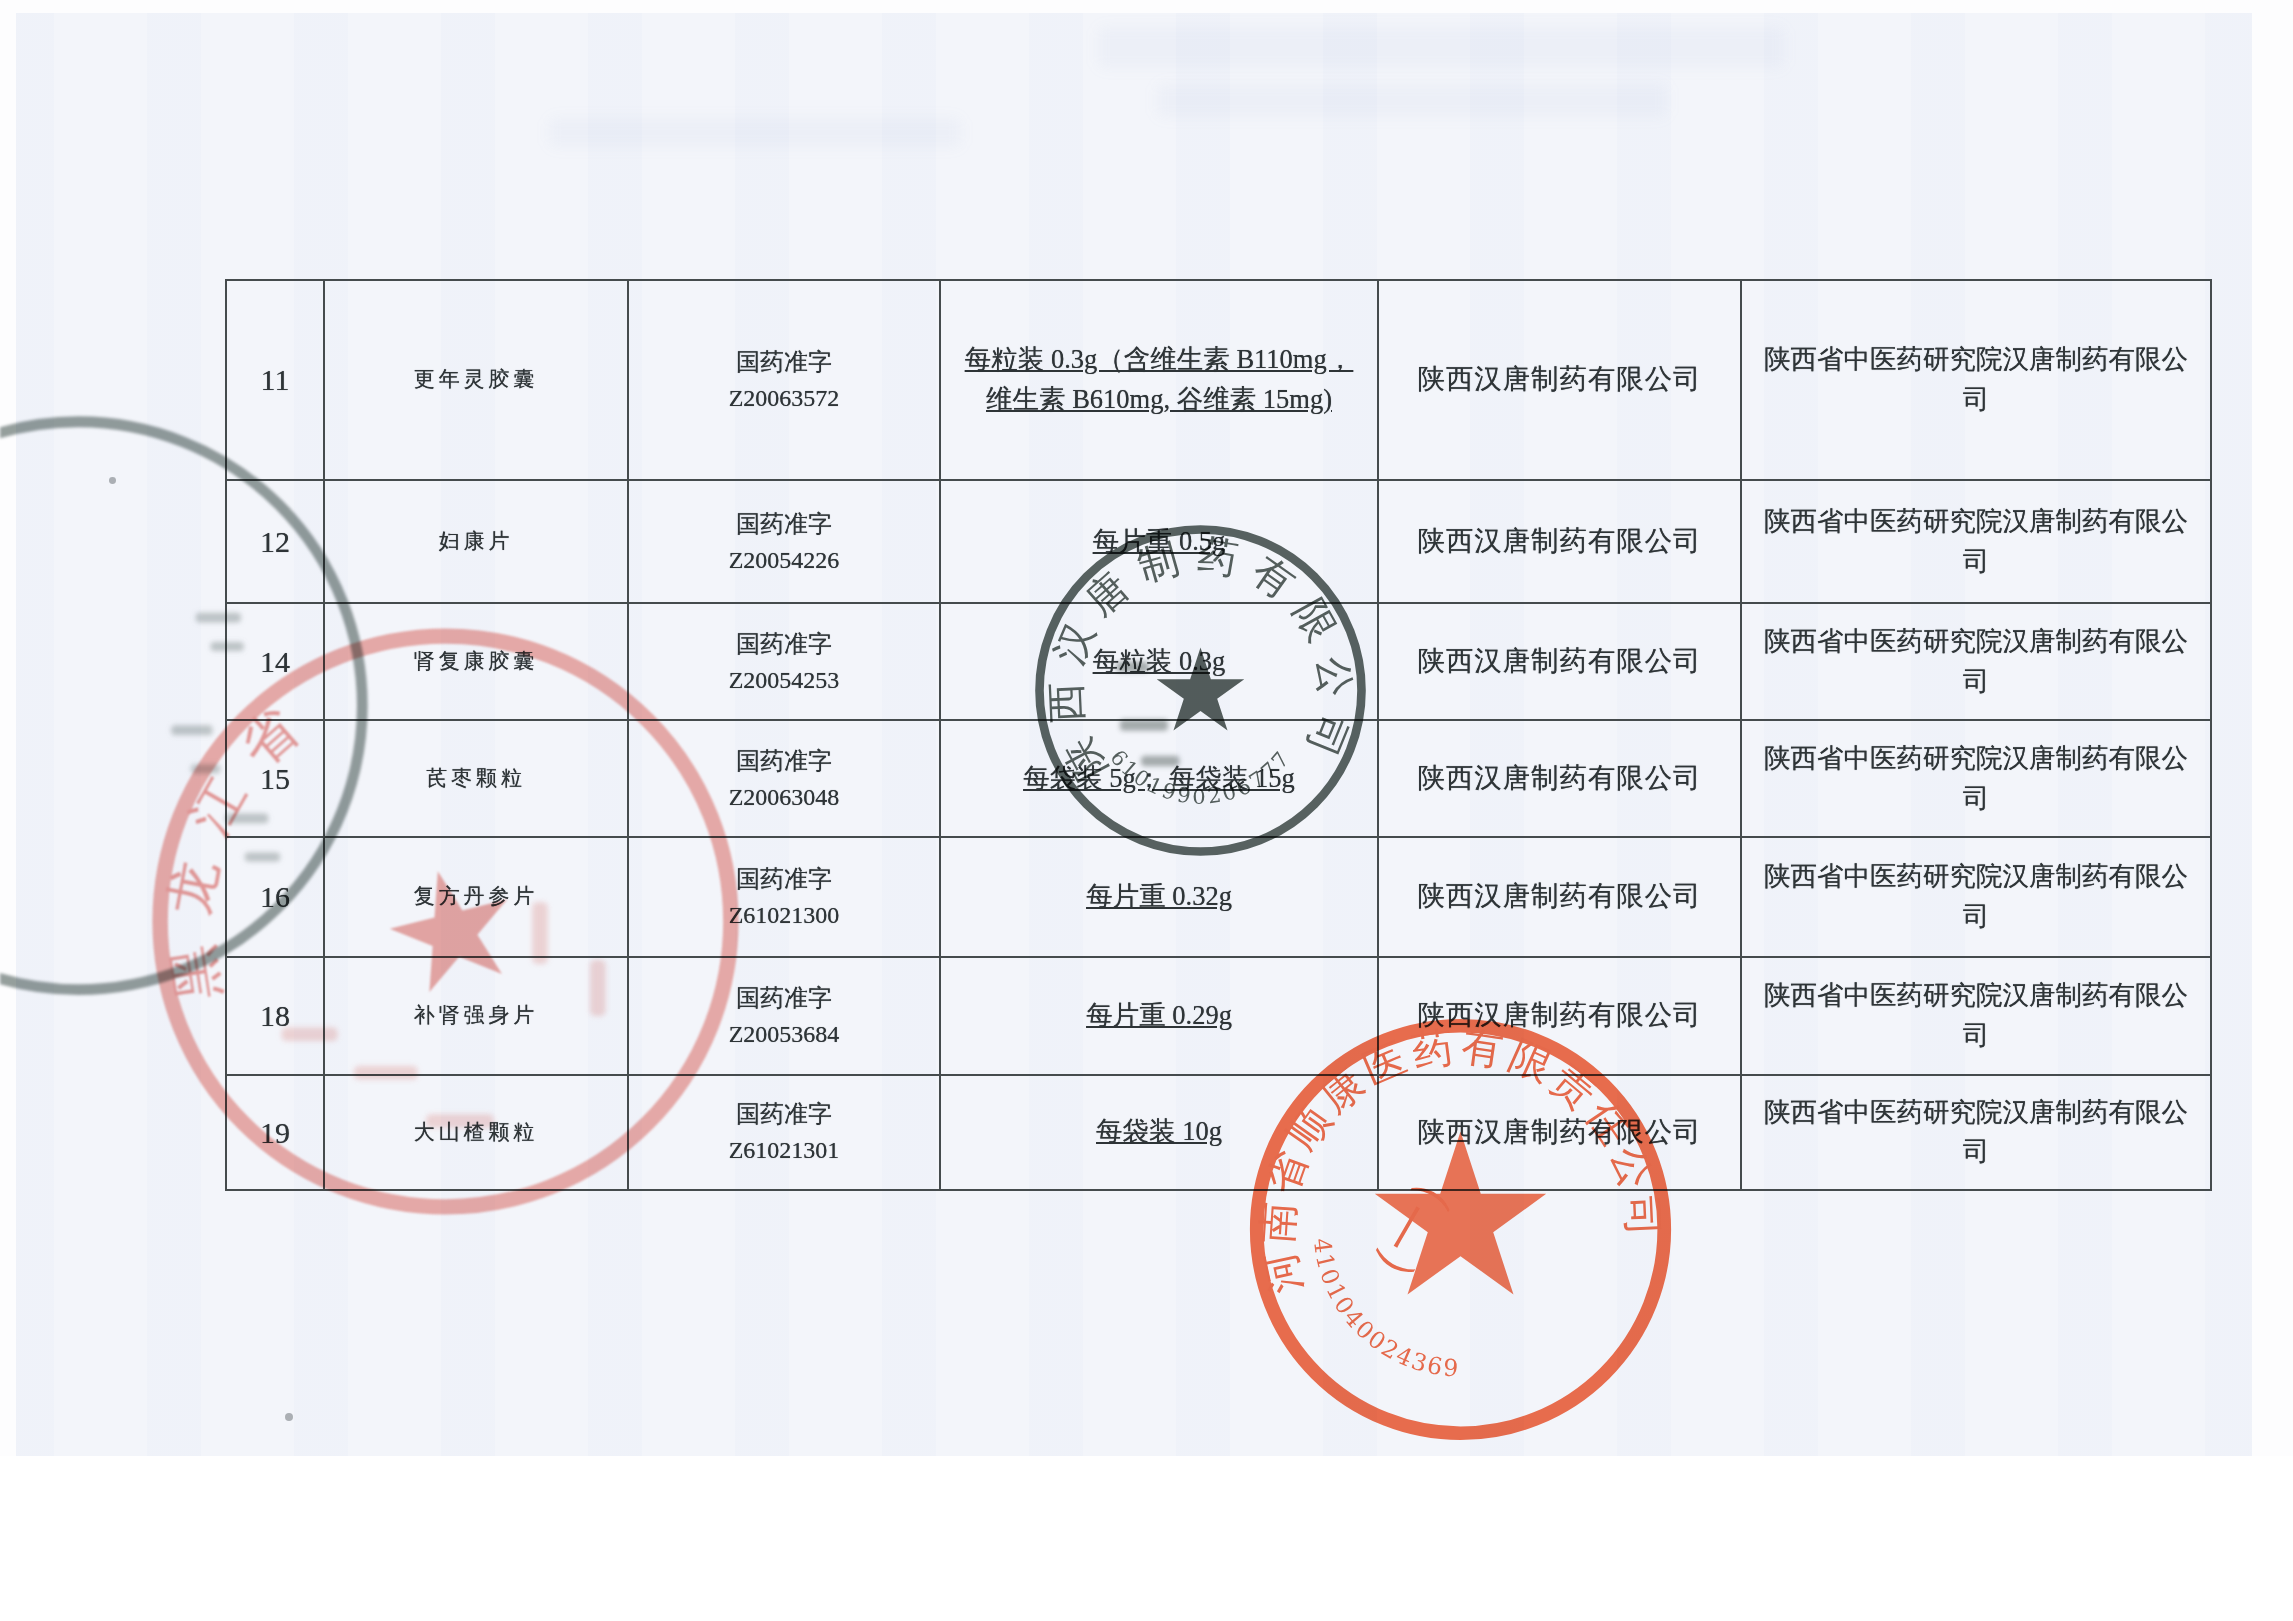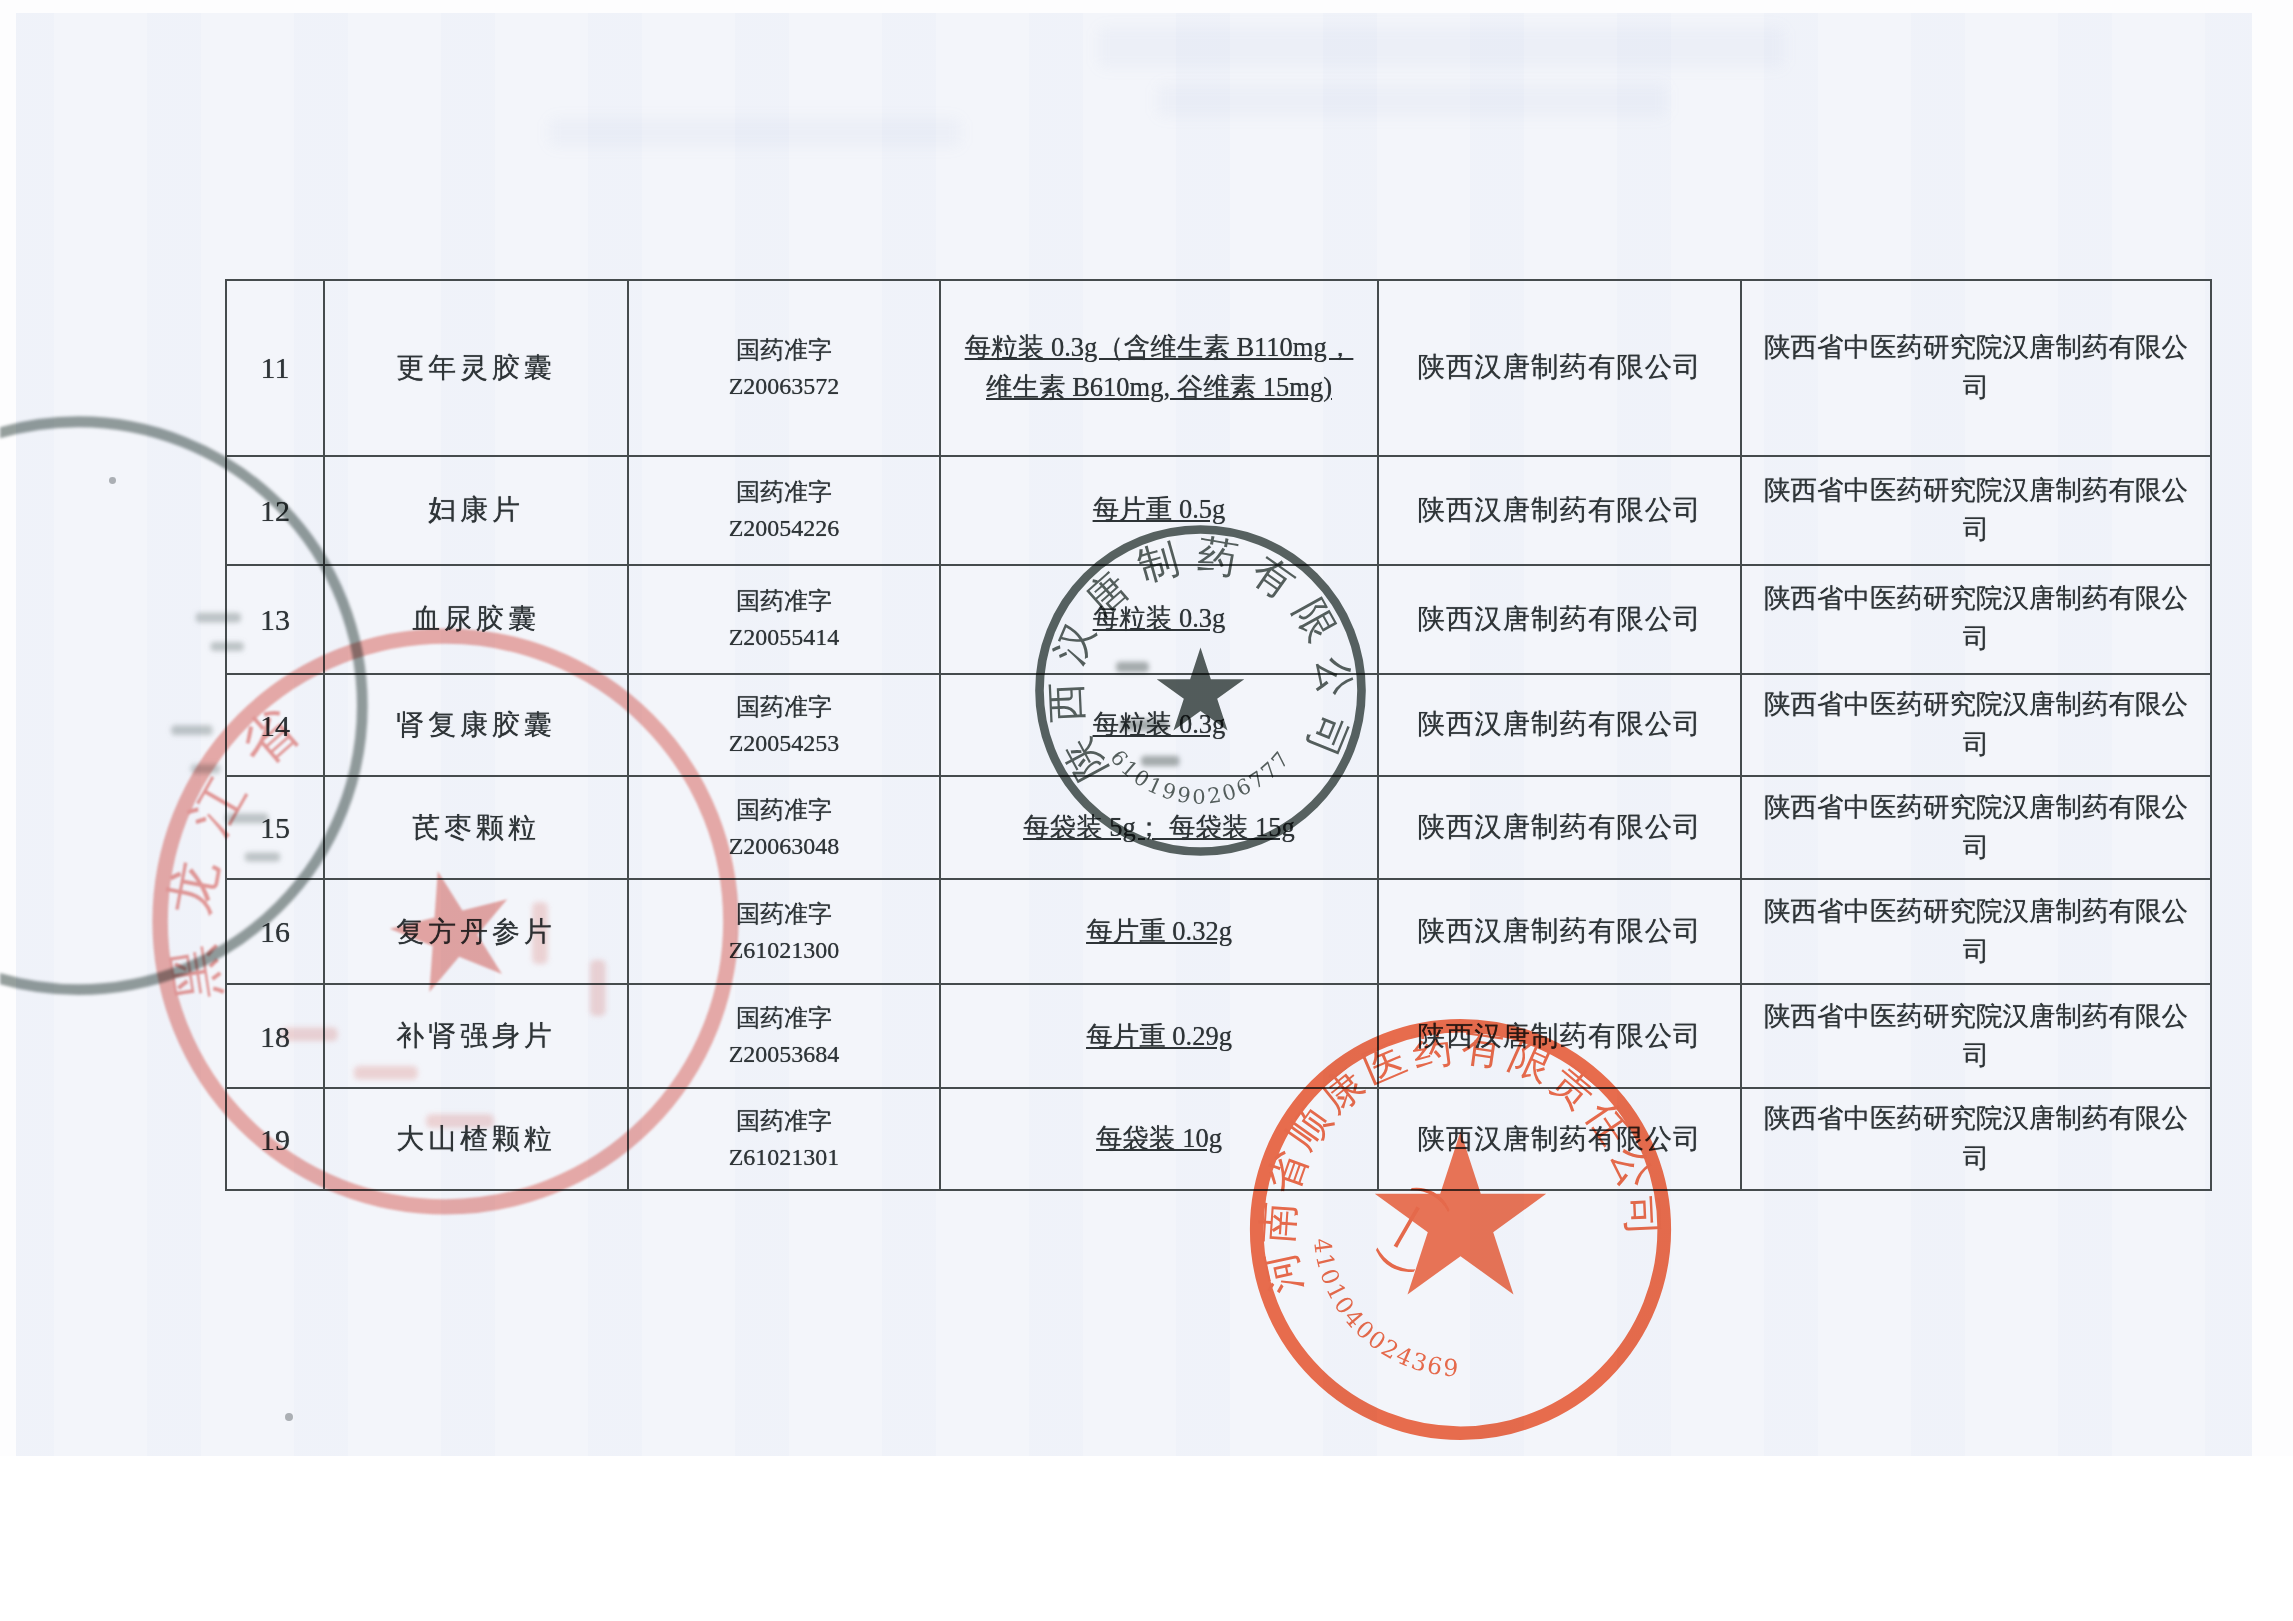--- a/index.html
+++ b/index.html
@@ -36,21 +36,21 @@
     padding:0 9.8px;
     text-shadow:0 0 0.7px rgba(46,52,55,.85);
     line-height:1.5;
   }
   col.c1{width:98px}col.c2{width:304px}col.c3{width:312px}
   col.c4{width:438px}col.c5{width:363px}col.c6{width:470px}
   tr.r1{height:142px}tr.r2{height:88px}tr.r3{height:88px}tr.r4{height:83px}
   tr.r5{height:83px}tr.r6{height:85px}tr.r7{height:84px}tr.r8{height:84px}
   tr.r9{height:82px}tr.r10{height:90px}
   td.c-no{font-size:30px;}
-  td.c-name{font-size:28px;letter-spacing:3.9px;}
+  td.c-name{font-size:21px;letter-spacing:3.9px;}
   td.c-appr{font-size:24px;line-height:1.55;}
   td.c-spec{font-size:26.5px;padding:0 19.6px;text-decoration:underline;}
   td.c-mfr{font-size:27.4px;letter-spacing:1px;}
   td.c-holder{font-size:26.5px;padding:0 35px;line-height:1.6;}
 
   
   .stamp{position:absolute;pointer-events:none;mix-blend-mode:multiply;}
   .stamp-black{left:1028px;top:518px;width:345px;height:345px;opacity:.88;filter:blur(0.6px);}
   .stamp-left{left:0px;top:392px;width:470px;height:647px;opacity:.6;filter:blur(1.6px);}
   .stamp-pink{left:137px;top:613px;width:617px;height:617px;opacity:.8;filter:blur(0.8px);}
@@ -98,31 +98,20 @@
         <td class="c-no">12</td>
         <td class="c-name">妇康片</td>
         <td class="c-appr">
             <div>国药准字</div>
             <div>Z20054226</div>
           </td>
         <td class="c-spec">每片重 0.5g</td>
         <td class="c-mfr">陕西汉唐制药有限公司</td>
         <td class="c-holder">陕西省中医药研究院汉唐制药有限公司</td>
       </tr>
-      <tr class="r3">
-        <td class="c-no">13</td>
-        <td class="c-name">血尿胶囊</td>
-        <td class="c-appr">
-            <div>国药准字</div>
-            <div>Z20055414</div>
-          </td>
-        <td class="c-spec">每粒装 0.3g</td>
-        <td class="c-mfr">陕西汉唐制药有限公司</td>
-        <td class="c-holder">陕西省中医药研究院汉唐制药有限公司</td>
-      </tr>
       <tr class="r4">
         <td class="c-no">14</td>
         <td class="c-name">肾复康胶囊</td>
         <td class="c-appr">
             <div>国药准字</div>
             <div>Z20054253</div>
           </td>
         <td class="c-spec">每粒装 0.3g</td>
         <td class="c-mfr">陕西汉唐制药有限公司</td>
         <td class="c-holder">陕西省中医药研究院汉唐制药有限公司</td>

